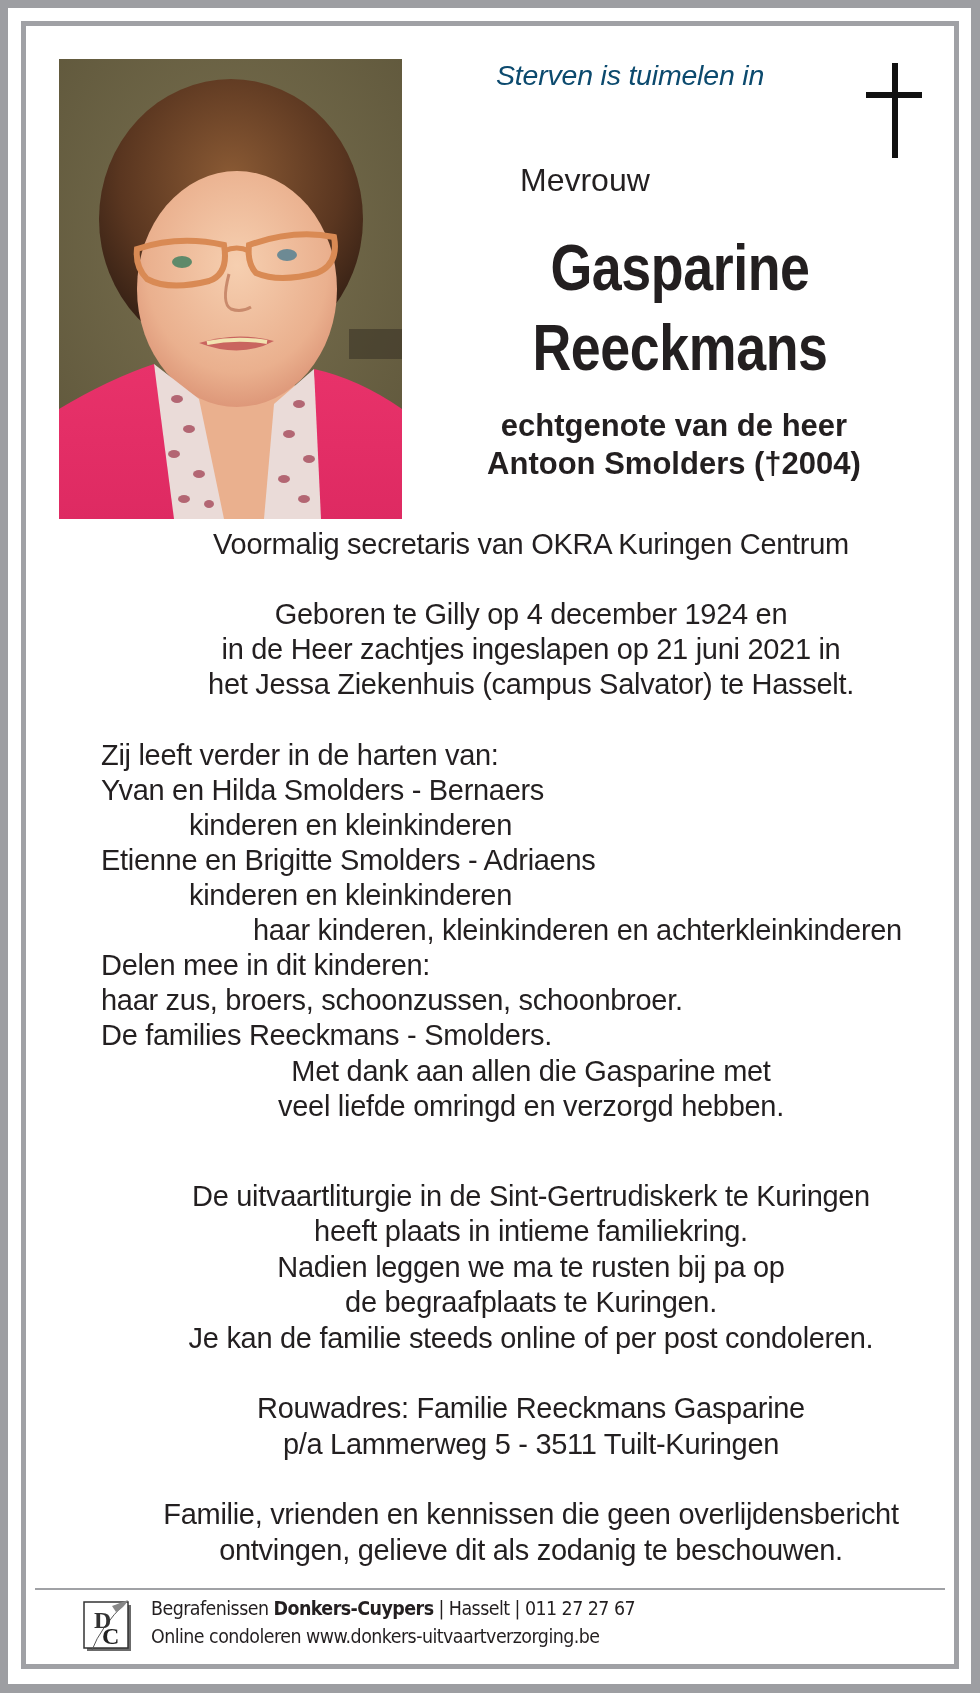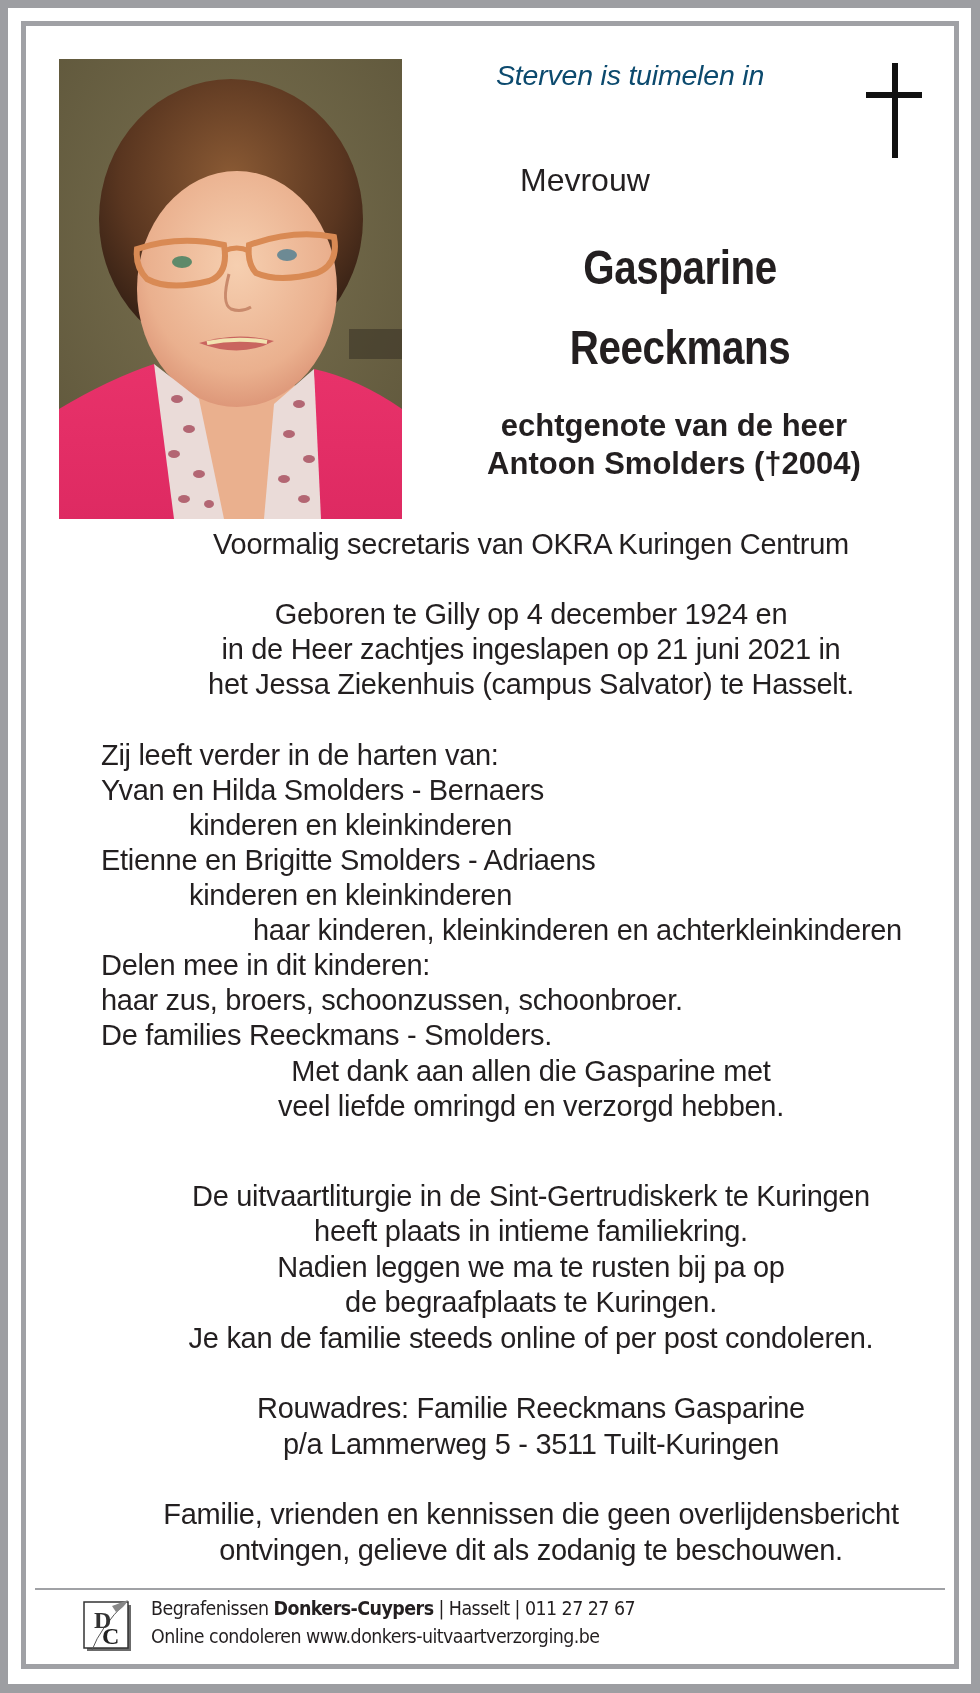--- a/index.html
+++ b/index.html
@@ -29,21 +29,21 @@
   }
   .cross { position: absolute; left: 866px; top: 63px; width: 56px; height: 95px; }
   .cross .v { position: absolute; left: 26px; top: 0; width: 6px; height: 95px; background: #111; }
   .cross .h { position: absolute; left: 0; top: 29px; width: 56px; height: 6px; background: #111; }
   .honorific {
     position: absolute; left: 520px; width: 305px; top: 160px;
     text-align: left; font-size: 32px; line-height: 40px; color: #231f20;
   }
   .name {
     position: absolute; left: 480px; width: 400px; top: 228px;
-    text-align: center; font-weight: bold; font-size: 48px; line-height: 80px;
+    text-align: center; font-weight: bold; font-size: 64px; line-height: 80px;
     color: #231f20;
   }
   .name span { display: block; transform: scaleX(0.84); transform-origin: center; letter-spacing: -0.5px; }
   .spouse {
     position: absolute; left: 440px; width: 468px; top: 407px;
     text-align: center; font-weight: bold; font-size: 31px; line-height: 38px;
     color: #231f20;
   }
   .body-text { position: absolute; left: 0; width: 980px; font-size: 29px; color: #231f20; letter-spacing: -0.3px; }
   .line { position: absolute; white-space: nowrap; line-height: 35px; height: 35px; padding-left: 41px; }

